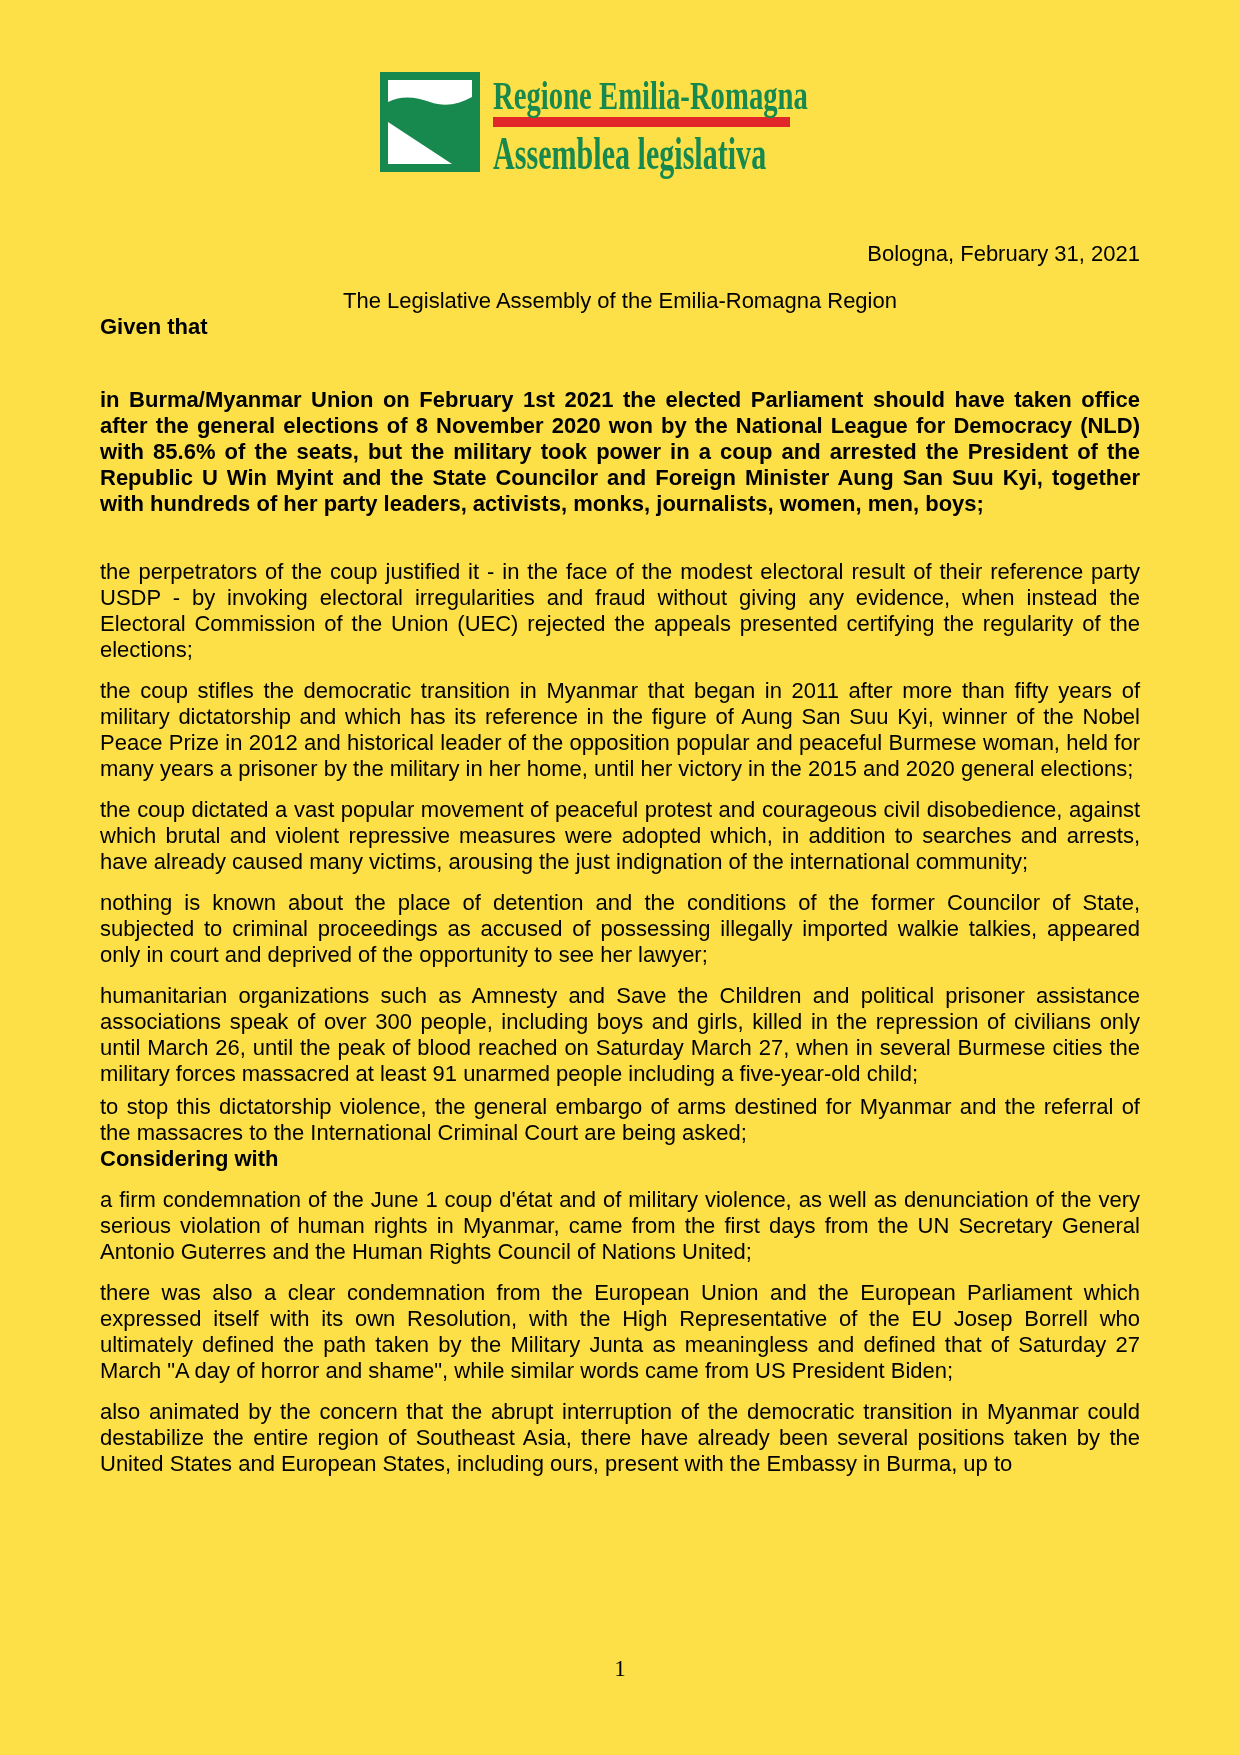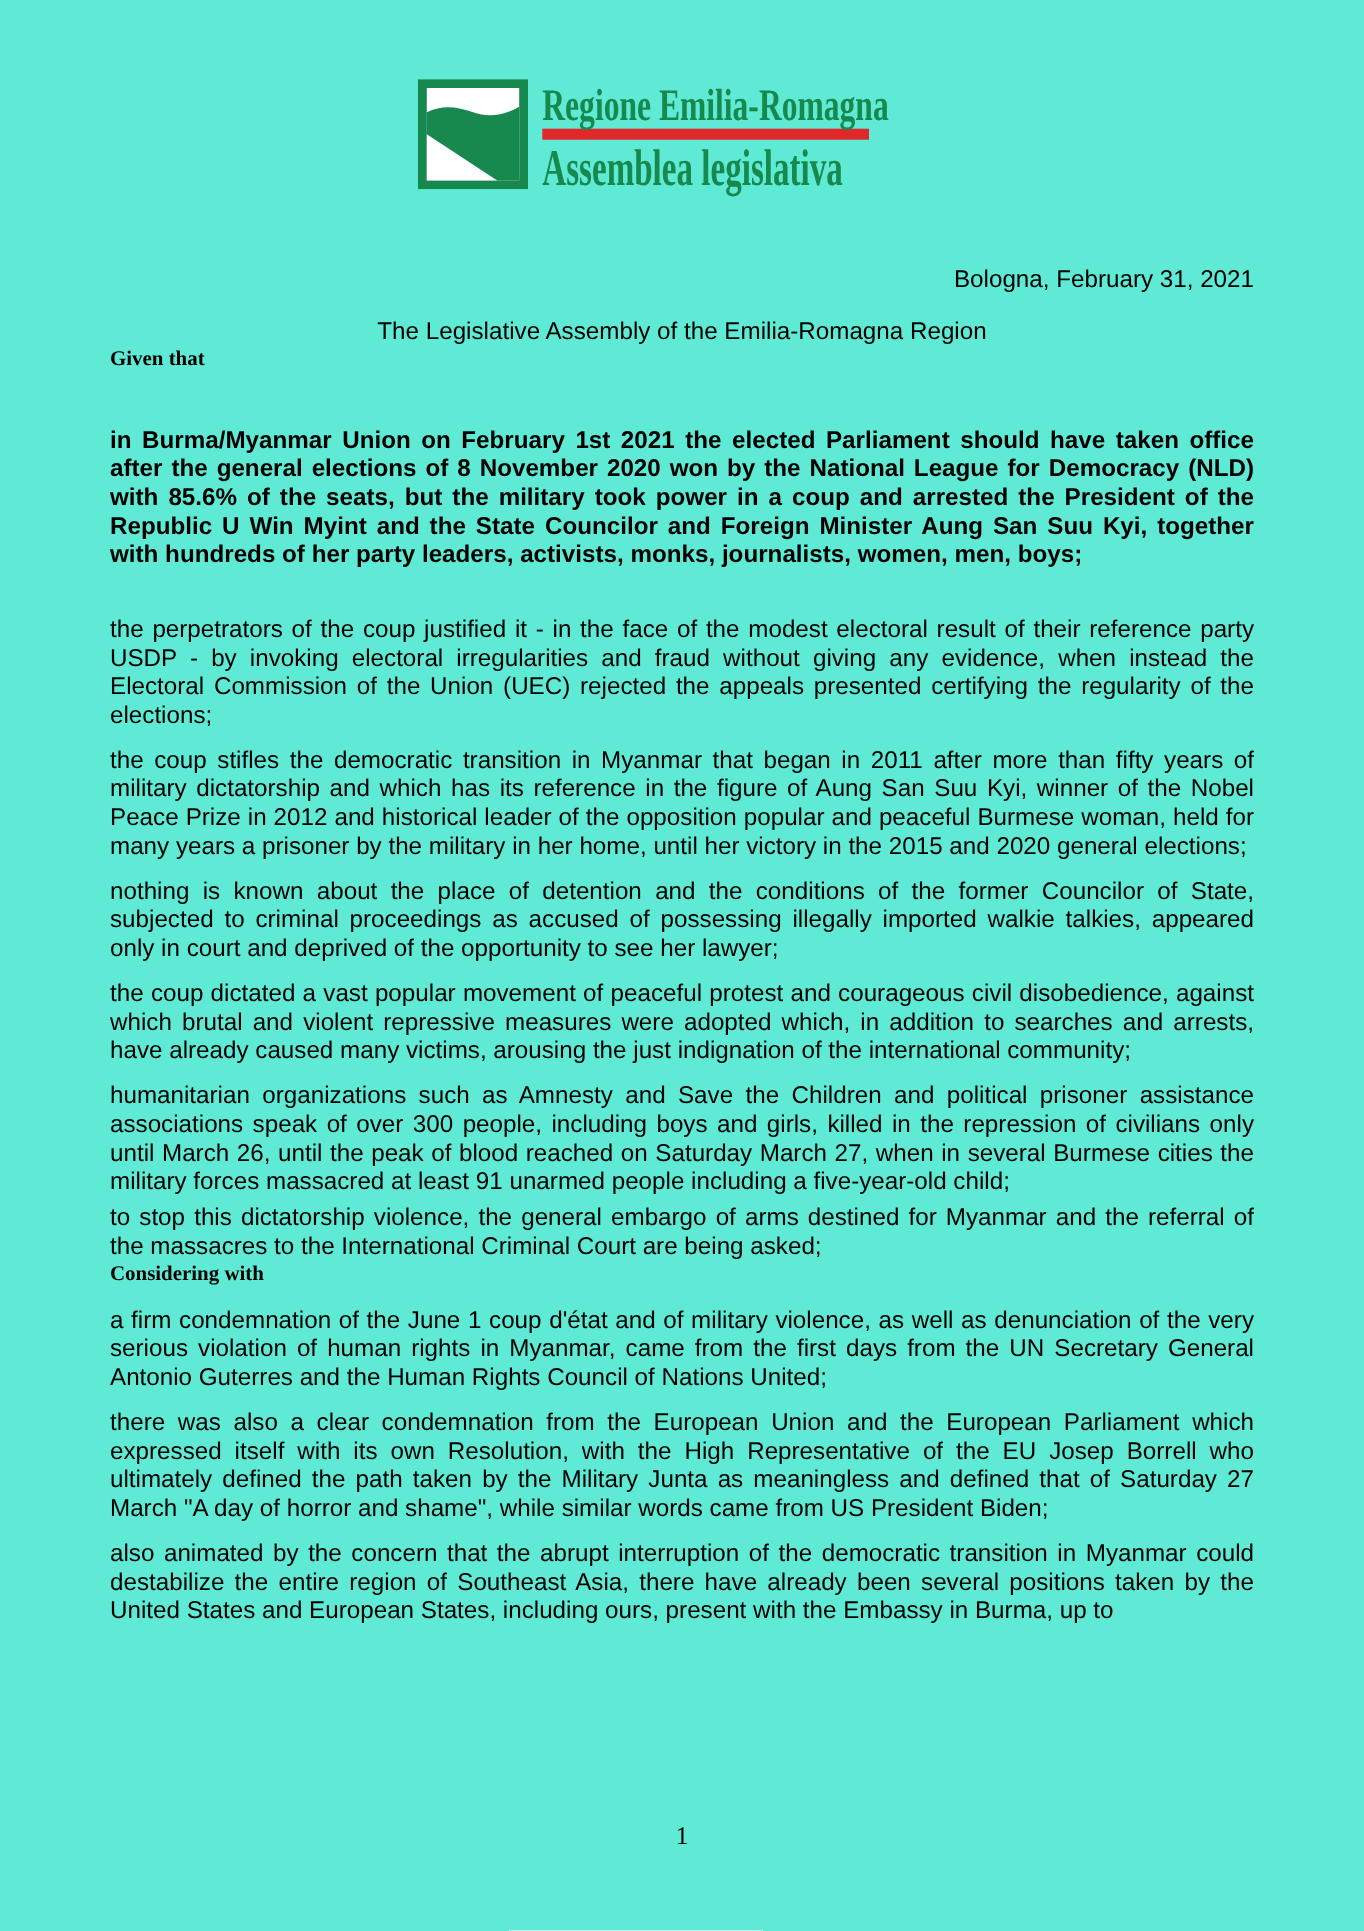--- a/index.html
+++ b/index.html
@@ -4,21 +4,21 @@
 <style>
   html, body {
     margin: 0;
     padding: 0;
     background: #ffffff;
   }
   .page {
     position: relative;
     width: 1240px;
     height: 1755px;
-    background: #5eead4;
+    background: #fde047;
     font-family: "Liberation Sans", sans-serif;
     color: #000000;
     overflow: hidden;
   }
   
   .logo-row {
     display: flex;
     align-items: flex-start;
     margin-left: 380px;
     padding-top: 72px;
@@ -75,25 +75,24 @@
     text-align: center;
     font-weight: 700;
     margin-top: 65px;
   }
   .doc-subtitle {
     text-align: center;
     font-weight: 400;
     margin-top: 21px;
   }
   h2.sec-heading {
-    font-size: 19px;
+    font-size: 22px;
     line-height: 26px;
     font-weight: 700;
     margin: 0;
-    font-family: Liberation Serif, serif;
   }
   .h-given { margin-top: 12px; }
   .h-considering { margin-top: 19px; }
   .content p {
     margin: 15px 0 0 0;
     text-align: justify;
   }
   p.p-first { margin-top: 47px; font-weight: bold; }
   p.p-second { margin-top: 42px; }
   p.p-tight { margin-top: 7px; }
@@ -130,22 +129,22 @@
 
     <div class="dateline">Bologna, February 31, 2021</div>
 
     <div class="doc-subtitle">The Legislative Assembly of the Emilia-Romagna Region</div>
 
     <section>
       <h2 class="sec-heading h-given">Given that</h2>
       <p class="p-first">in Burma/Myanmar Union on February 1st 2021 the elected Parliament should have taken office after the general elections of 8 November 2020 won by the National League for Democracy (NLD) with 85.6% of the seats, but the military took power in a coup and arrested the President of the Republic U Win Myint and the State Councilor and Foreign Minister Aung San Suu Kyi, together with hundreds of her party leaders, activists, monks, journalists, women, men, boys;</p>
       <p class="p-second">the perpetrators of the coup justified it - in the face of the modest electoral result of their reference party USDP - by invoking electoral irregularities and fraud without giving any evidence, when instead the Electoral Commission of the Union (UEC) rejected the appeals presented certifying the regularity of the elections;</p>
       <p>the coup stifles the democratic transition in Myanmar that began in 2011 after more than fifty years of military dictatorship and which has its reference in the figure of Aung San Suu Kyi, winner of the Nobel Peace Prize in 2012 and historical leader of the opposition popular and peaceful Burmese woman, held for many years a prisoner by the military in her home, until her victory in the 2015 and 2020 general elections;</p>
+      <p>the coup dictated a vast popular movement of peaceful protest and courageous civil disobedience, against which brutal and violent repressive measures were adopted which, in addition to searches and arrests, have already caused many victims, arousing the just indignation of the international community;</p>
       <p>nothing is known about the place of detention and the conditions of the former Councilor of State, subjected to criminal proceedings as accused of possessing illegally imported walkie talkies, appeared only in court and deprived of the opportunity to see her lawyer;</p>
-      <p>the coup dictated a vast popular movement of peaceful protest and courageous civil disobedience, against which brutal and violent repressive measures were adopted which, in addition to searches and arrests, have already caused many victims, arousing the just indignation of the international community;</p>
       <p>humanitarian organizations such as Amnesty and Save the Children and political prisoner assistance associations speak of over 300 people, including boys and girls, killed in the repression of civilians only until March 26, until the peak of blood reached on Saturday March 27, when in several Burmese cities the military forces massacred at least 91 unarmed people including a five-year-old child;</p>
       <p class="p-tight">to stop this dictatorship violence, the general embargo of arms destined for Myanmar and the referral of the massacres to the International Criminal Court are being asked;</p>
     </section>
 
     <section>
       <h2 class="sec-heading h-considering">Considering with</h2>
       <p>a firm condemnation of the June 1 coup d'état and of military violence, as well as denunciation of the very serious violation of human rights in Myanmar, came from the first days from the UN Secretary General Antonio Guterres and the Human Rights Council of Nations United;</p>
       <p>there was also a clear condemnation from the European Union and the European Parliament which expressed itself with its own Resolution, with the High Representative of the EU Josep Borrell who ultimately defined the path taken by the Military Junta as meaningless and defined that of Saturday 27 March "A day of horror and shame", while similar words came from US President Biden;</p>
       <p>also animated by the concern that the abrupt interruption of the democratic transition in Myanmar could destabilize the entire region of Southeast Asia, there have already been several positions taken by the United States and European States, including ours, present with the Embassy in Burma, up to</p>
     </section>

